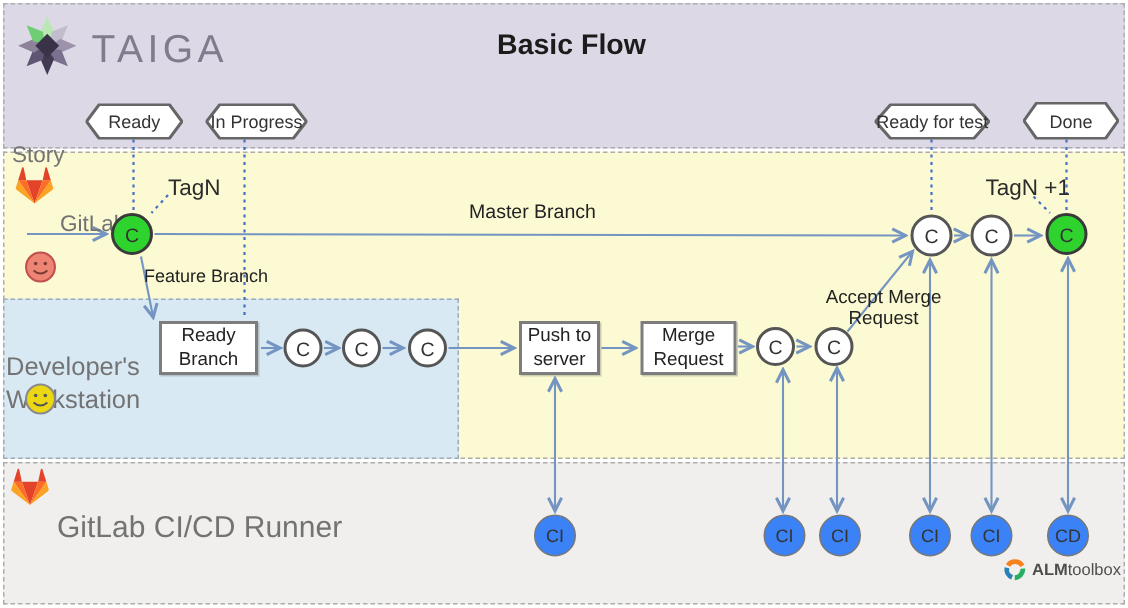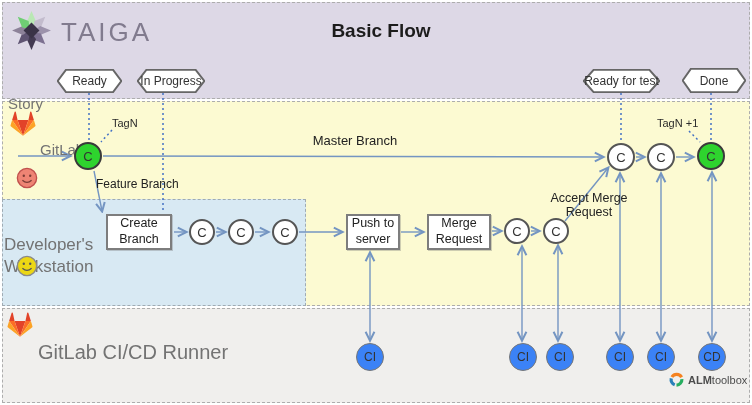--- a/index.html
+++ b/index.html
@@ -24,21 +24,21 @@
           display:flex;align-items:center;justify-content:center;font-size:13px;color:#333;box-sizing:content-box;}
   .commit.m{width:24px;height:24px;}
   .commit.f{width:22px;height:22px;}
   .commit.green{background:#2ed32e;border-color:#3a3a3a;}
   .job{position:absolute;z-index:3;width:26px;height:26px;border-radius:50%;background:#3b82f6;
        border:1.5px solid #777;display:flex;align-items:center;justify-content:center;
        font-size:12px;color:#333;}
   .box{position:absolute;z-index:3;background:#fff;border:2px solid #7d7d7d;box-sizing:border-box;
        display:flex;align-items:center;justify-content:center;text-align:center;
        font-size:12.5px;line-height:1.25;color:#222;box-shadow:1px 1px 0 rgba(120,120,120,.35);}
-  .small{font-size:11px;color:#2b2b2b;}
+  .small{font-size:15px;color:#2b2b2b;}
   .footer-brand{display:flex;align-items:center;gap:3px;font-size:11px;color:#4d4d4d;}
 </style>
 </head>
 <body>
 
 <div id="canvas">
 
   <div class="lane" id="lane-taiga"></div>
   <div class="lane" id="lane-gitlab"></div>
   <div id="ws-box"></div>
@@ -161,21 +161,21 @@
   <div class="abs lbl" style="left:4px;top:206px;width:125px;font-size:17px;line-height:1.3;">Developer's Workstation</div>
   <div class="abs" style="left:16px;top:255px;width:22px;height:22px;">
     <svg viewBox="0 0 24 24" width="22" height="22">
       <circle cx="12" cy="12" r="10.5" fill="#ecd714" stroke="#8a8a8a" stroke-width="1.5"></circle>
       <circle cx="8.5" cy="9.5" r="1.3" fill="#555"></circle>
         <circle cx="15.5" cy="9.5" r="1.3" fill="#555"></circle>
       <path d="M7 14.5 Q12 19 17 14.5" fill="none" stroke="#555" stroke-width="1.4"></path>
     </svg>
   </div>
 
-  <div class="box" style="left:106px;top:214px;width:66px;height:36px;">Create Branch</div>
+  <div class="box" style="left:106px;top:214px;width:66px;height:36px;">Ready Branch</div>
   <div class="commit f" style="left:189px;top:219px;">C</div>
   <div class="commit f" style="left:228px;top:219px;">C</div>
   <div class="commit f" style="left:272px;top:219px;">C</div>
 
   <div class="box" style="left:346px;top:214px;width:54px;height:36px;">Push to server</div>
   <div class="box" style="left:427px;top:214px;width:64px;height:36px;">Merge Request</div>
   <div class="commit f" style="left:504px;top:218px;">C</div>
   <div class="commit f" style="left:543px;top:218px;">C</div>
 
   <div class="abs" style="left:5px;top:311px;width:30px;height:28px;">

